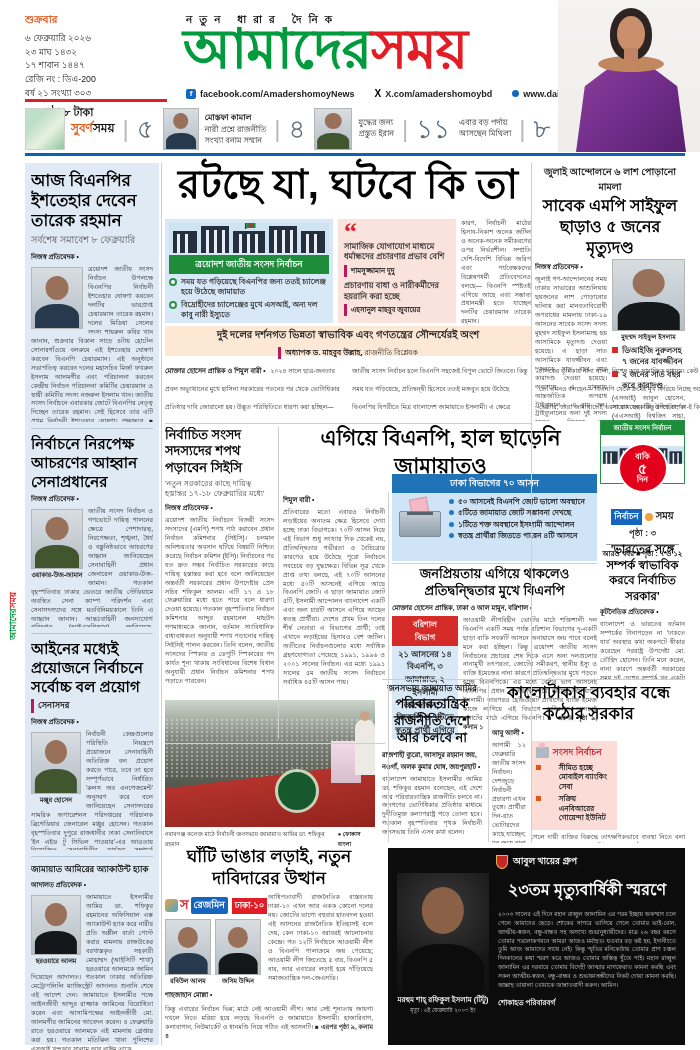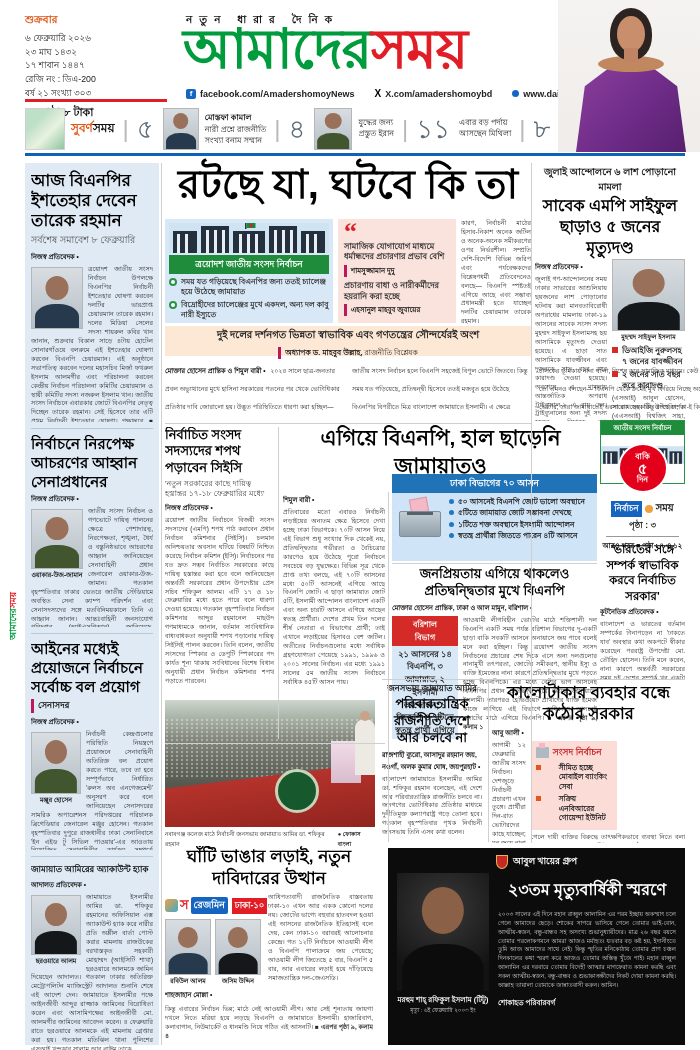--- a/index.html
+++ b/index.html
@@ -175,21 +175,21 @@
   .saiful-row .colR { flex:1; }
   .saiful-photo { width:100%; height:72px; }
   .rbul { display:flex; gap:4px; align-items:flex-start; font-size:8px; font-weight:bold; color:#222; line-height:1.3; margin:3px 0; }
   .rsq { width:6px; height:6px; background:#d42b28; flex-shrink:0; margin-top:1px; }
 
   .countdown { left:600px; top:420px; width:85px; height:118px; }
   .cd-box { position:relative; width:100%; height:64px; border:1px solid #2a9247; overflow:visible; }
   .cd-banner { background:#1e8c3a; color:#fff; font-size:6.8px; font-weight:bold; text-align:center; padding:1px 0; }
   .cd-circle { position:absolute; left:50%; top:22px; transform:translateX(-50%); width:50px; height:50px; border-radius:50%; background:#e2001a; border:2px solid #fff; color:#fff; display:flex; flex-direction:column; align-items:center; justify-content:center; line-height:1; z-index:2; }
   .cd-c1 { font-size:8px; font-weight:bold; } .cd-c2 { font-size:15px; font-weight:800; } 
-  .nb-brand { display:flex; align-items:center; justify-content:center; gap:3px; margin-top:16px; }
+  .nb-brand { display:flex; align-items:center; justify-content:center; gap:3px; margin-top:24px; }
   .nb1 { background:#1565c0; color:#fff; font-size:8.5px; font-weight:bold; padding:1px 3px; }
   .sun { width:8px; height:8px; border-radius:50%; background:#f0a23c; }
   .nb2 { font-size:10px; font-weight:800; color:#111; }
   .cd-page { font-size:8.5px; font-weight:bold; text-align:center; margin-top:2px; }
   .cd-rule { border-top:1px solid #999; margin:3px 6px; }
   .cd-more { font-size:7px; font-weight:bold; text-align:center; color:#111; }
 
   .bharot { left:600px; top:542px; width:85px; height:138px; overflow:hidden; }
   .bharot-h { font-size:11.5px; font-weight:800; text-align:center; line-height:1.35; color:#000; }
 
@@ -370,21 +370,21 @@
         <rect x="77.5" y="0" width="9" height="5" fill="#0a8f3c"></rect>
           <circle cx="82" cy="2.5" r="1.8" fill="#e11e26"></circle>
       </svg>
       <div class="mbox-banner">ত্রয়োদশ জাতীয় সংসদ নির্বাচন</div>
       <div class="mbul">
           <span class="ring"></span>
           <span>সময় যত গড়িয়েছে বিএনপির জন্য ততই চ্যালেঞ্জ হয়ে উঠেছে জামায়াত</span>
         </div>
       <div class="mbul">
           <span class="ring"></span>
-          <span>বিদ্রোহীদের চ্যালেঞ্জের মুখে একদল, অন্য দল কাবু নারী ইস্যুতে</span>
+          <span>বিদ্রোহীদের চ্যালেঞ্জের মুখে এসআই, অন্য দল কাবু নারী ইস্যুতে</span>
         </div>
     </div>
     <div class="qbox">
       <div class="qmark">“</div>
       <div class="qtext">সামাজিক যোগাযোগ মাধ্যমে ধর্মান্ধদের প্রচারণার প্রভাব বেশি</div>
       <div class="qauth redbar">শামসুজ্জামান দুদু</div>
       <div class="qtext">প্রচারণায় বাধা ও নারীকর্মীদের হয়রানি করা হচ্ছে</div>
       <div class="qauth redbar">এহসানুল মাহবুব জুবায়ের</div>
     </div>
     <div class="mcol3 body">কারণ, নির্বাচনী মাঠের হিসাব-নিকাশ অনেক জটিল ও অনেক-অনেক সমীকরণের ওপর নির্ভরশীল। সম্প্রতি দেশি-বিদেশি বিভিন্ন জরিপ এবং পর্যবেক্ষকদের বিশ্লেষণধর্মী প্রতিবেদনেও বলছে— বিএনপি স্পষ্টতই এগিয়ে আছে এবং সম্ভাব্য প্রধানমন্ত্রী হতে যাচ্ছেন দলটির চেয়ারম্যান তারেক রহমান।</div>

